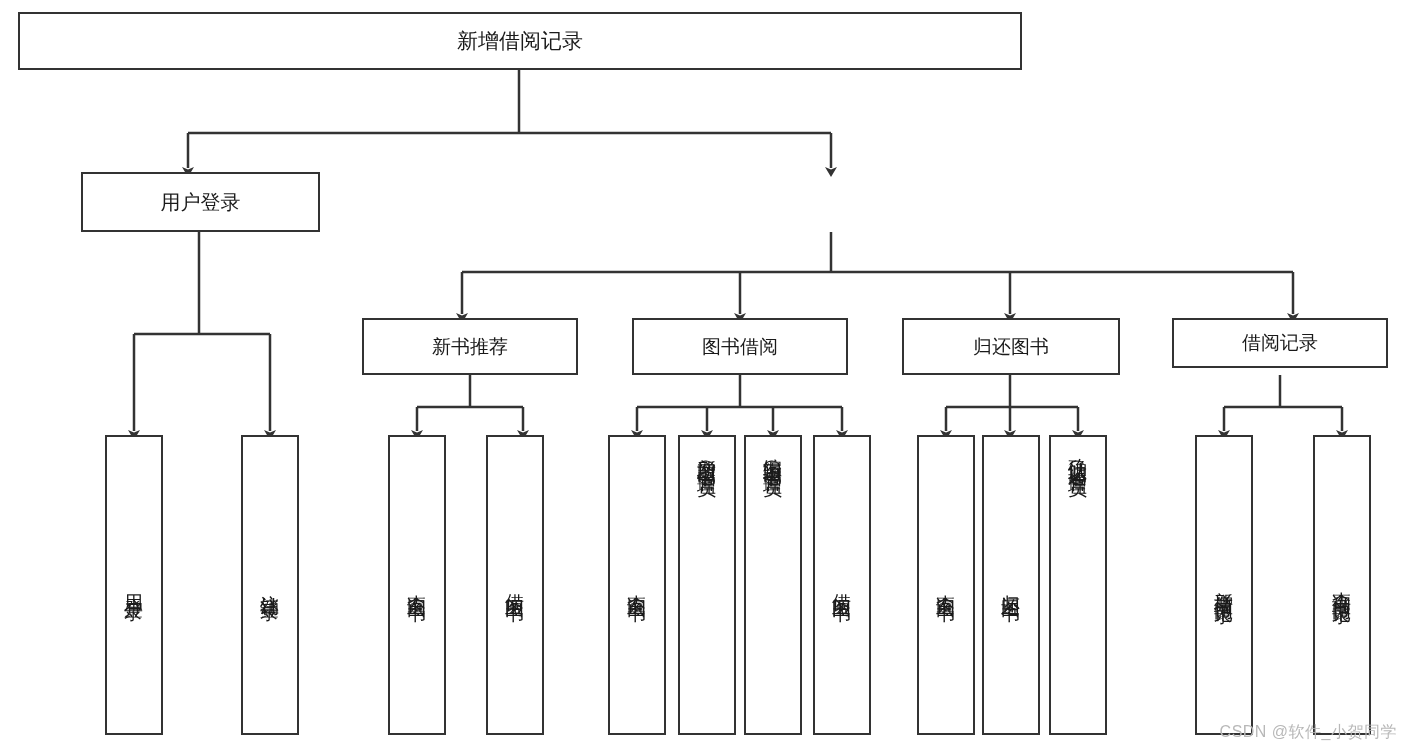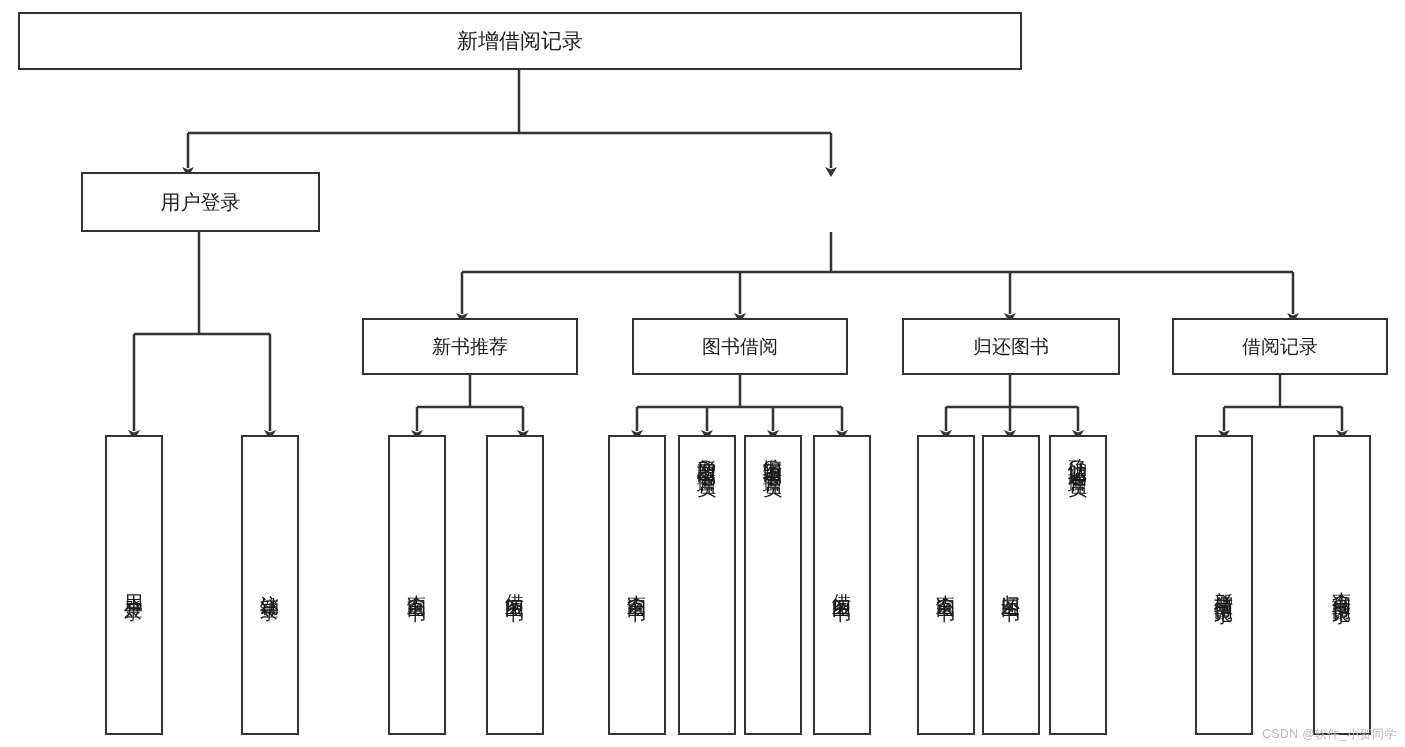--- a/index.html
+++ b/index.html
@@ -59,21 +59,21 @@
   .node.leaf.top-align {
     align-items: flex-start;
   }
   .node.leaf.top-align .vtext {
     margin-top: 6px;
   }
   .watermark {
     position: absolute;
     right: 8px;
     bottom: 4px;
-    font-size: 12px;
+    font-size: 16px;
     color: #b8b8b8;
     letter-spacing: 0.5px;
     white-space: nowrap;
   }
 </style>
 </head>
 <body>
 
 <div id="canvas">
 
@@ -138,21 +138,21 @@
 
   <div class="node level2" style="left:362px; top:318px; width:216px; height:57px;">
     <span>新书推荐</span>
   </div>
   <div class="node level2" style="left:632px; top:318px; width:216px; height:57px;align-items:center;">
     <span>图书借阅</span>
   </div>
   <div class="node level2" style="left:902px; top:318px; width:218px; height:57px;">
     <span>归还图书</span>
   </div>
-  <div class="node level2" style="left:1172px; top:318px; width:216px; height:57px;">
+  <div class="node level2" style="left:1172px; top:318px; width:216px; height:50px;">
     <span>借阅记录</span>
   </div>
 
   <div class="node leaf" style="left:105px; top:435px; width:58px; height:300px;">
     <span class="vtext">用户登录</span>
   </div>
   <div class="node leaf" style="left:241px; top:435px; width:58px; height:300px;">
     <span class="vtext">注销登录</span>
   </div>
 

